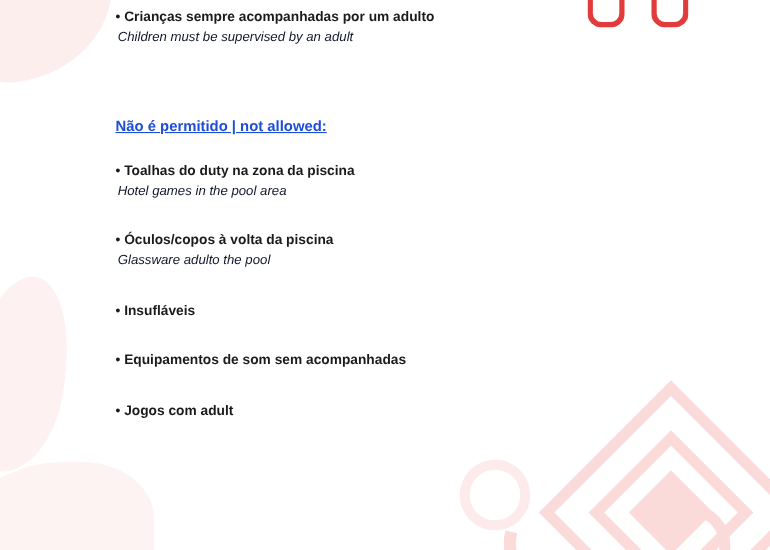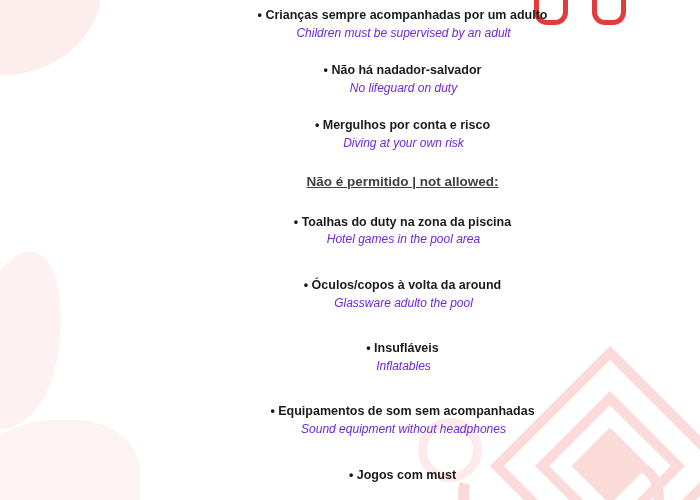--- a/index.html
+++ b/index.html
@@ -122,48 +122,47 @@
     height: 46px;
     border: 9px solid #fdeaea;
     border-radius: 50%;
   }
 
   
   .content {
     position: relative;
     z-index: 2;
     padding: 8px 0 16px 0;
-    text-align: center;
   }
 
   .rule-block {
     padding-left: 105px;
   }
   .rule-pt {
     font-size: 12.5px;
     font-weight: bold;
     color: #1b1b1b;
     line-height: 1.25;
     white-space: nowrap;
   }
   .rule-en {
     font-size: 12px;
     font-style: italic;
-    color: #6d28d9;
+    color: #0f172a;
     line-height: 1.3;
     margin-top: 2px;
     margin-left: 2px;
     white-space: nowrap;
   }
 
   .section-head {
     padding-left: 105px;
     font-size: 13.5px;
     font-weight: bold;
-    color: #404040;
+    color: #1d4ed8;
     text-decoration: underline;
     white-space: nowrap;
   }
   .sp-22 { height: 22px; }
   .sp-26 { height: 26px; }
   .sp-30 { height: 30px; }
 </style>
 </head>
 <body>
 
@@ -183,63 +182,53 @@
 
 <div class="content">
 
   <div class="rule-block">
     <div class="rule-pt">• Crianças sempre acompanhadas por um adulto</div>
     <div class="rule-en">Children must be supervised by an adult</div>
   </div>
 
   <div class="sp-22"></div>
 
-  <div class="rule-block">
-    <div class="rule-pt">• Não há nadador-salvador</div>
-    <div class="rule-en">No lifeguard on duty</div>
-  </div>
 
   <div class="sp-22"></div>
 
-  <div class="rule-block">
-    <div class="rule-pt">• Mergulhos por conta e risco</div>
-    <div class="rule-en">Diving at your own risk</div>
-  </div>
 
   <div class="sp-22"></div>
 
   <div class="section-head">Não é permitido | not allowed:</div>
 
   <div class="sp-26"></div>
 
   <div class="rule-block">
     <div class="rule-pt">• Toalhas do duty na zona da piscina</div>
     <div class="rule-en">Hotel games in the pool area</div>
   </div>
 
   <div class="sp-30"></div>
 
   <div class="rule-block">
-    <div class="rule-pt">• Óculos/copos à volta da around</div>
+    <div class="rule-pt">• Óculos/copos à volta da piscina</div>
     <div class="rule-en">Glassware adulto the pool</div>
   </div>
 
   <div class="sp-30"></div>
 
   <div class="rule-block">
     <div class="rule-pt">• Insufláveis</div>
-    <div class="rule-en">Inflatables</div>
   </div>
 
   <div class="sp-30"></div>
 
   <div class="rule-block">
     <div class="rule-pt">• Equipamentos de som sem acompanhadas</div>
-    <div class="rule-en">Sound equipment without headphones</div>
-  </div>
-
-  <div class="sp-30"></div>
-
-  <div class="rule-block">
-    <div class="rule-pt">• Jogos com must</div>
+  </div>
+
+  <div class="sp-30"></div>
+
+  <div class="rule-block">
+    <div class="rule-pt">• Jogos com adult</div>
   </div>
 
 </div>
 
 </body></html>

